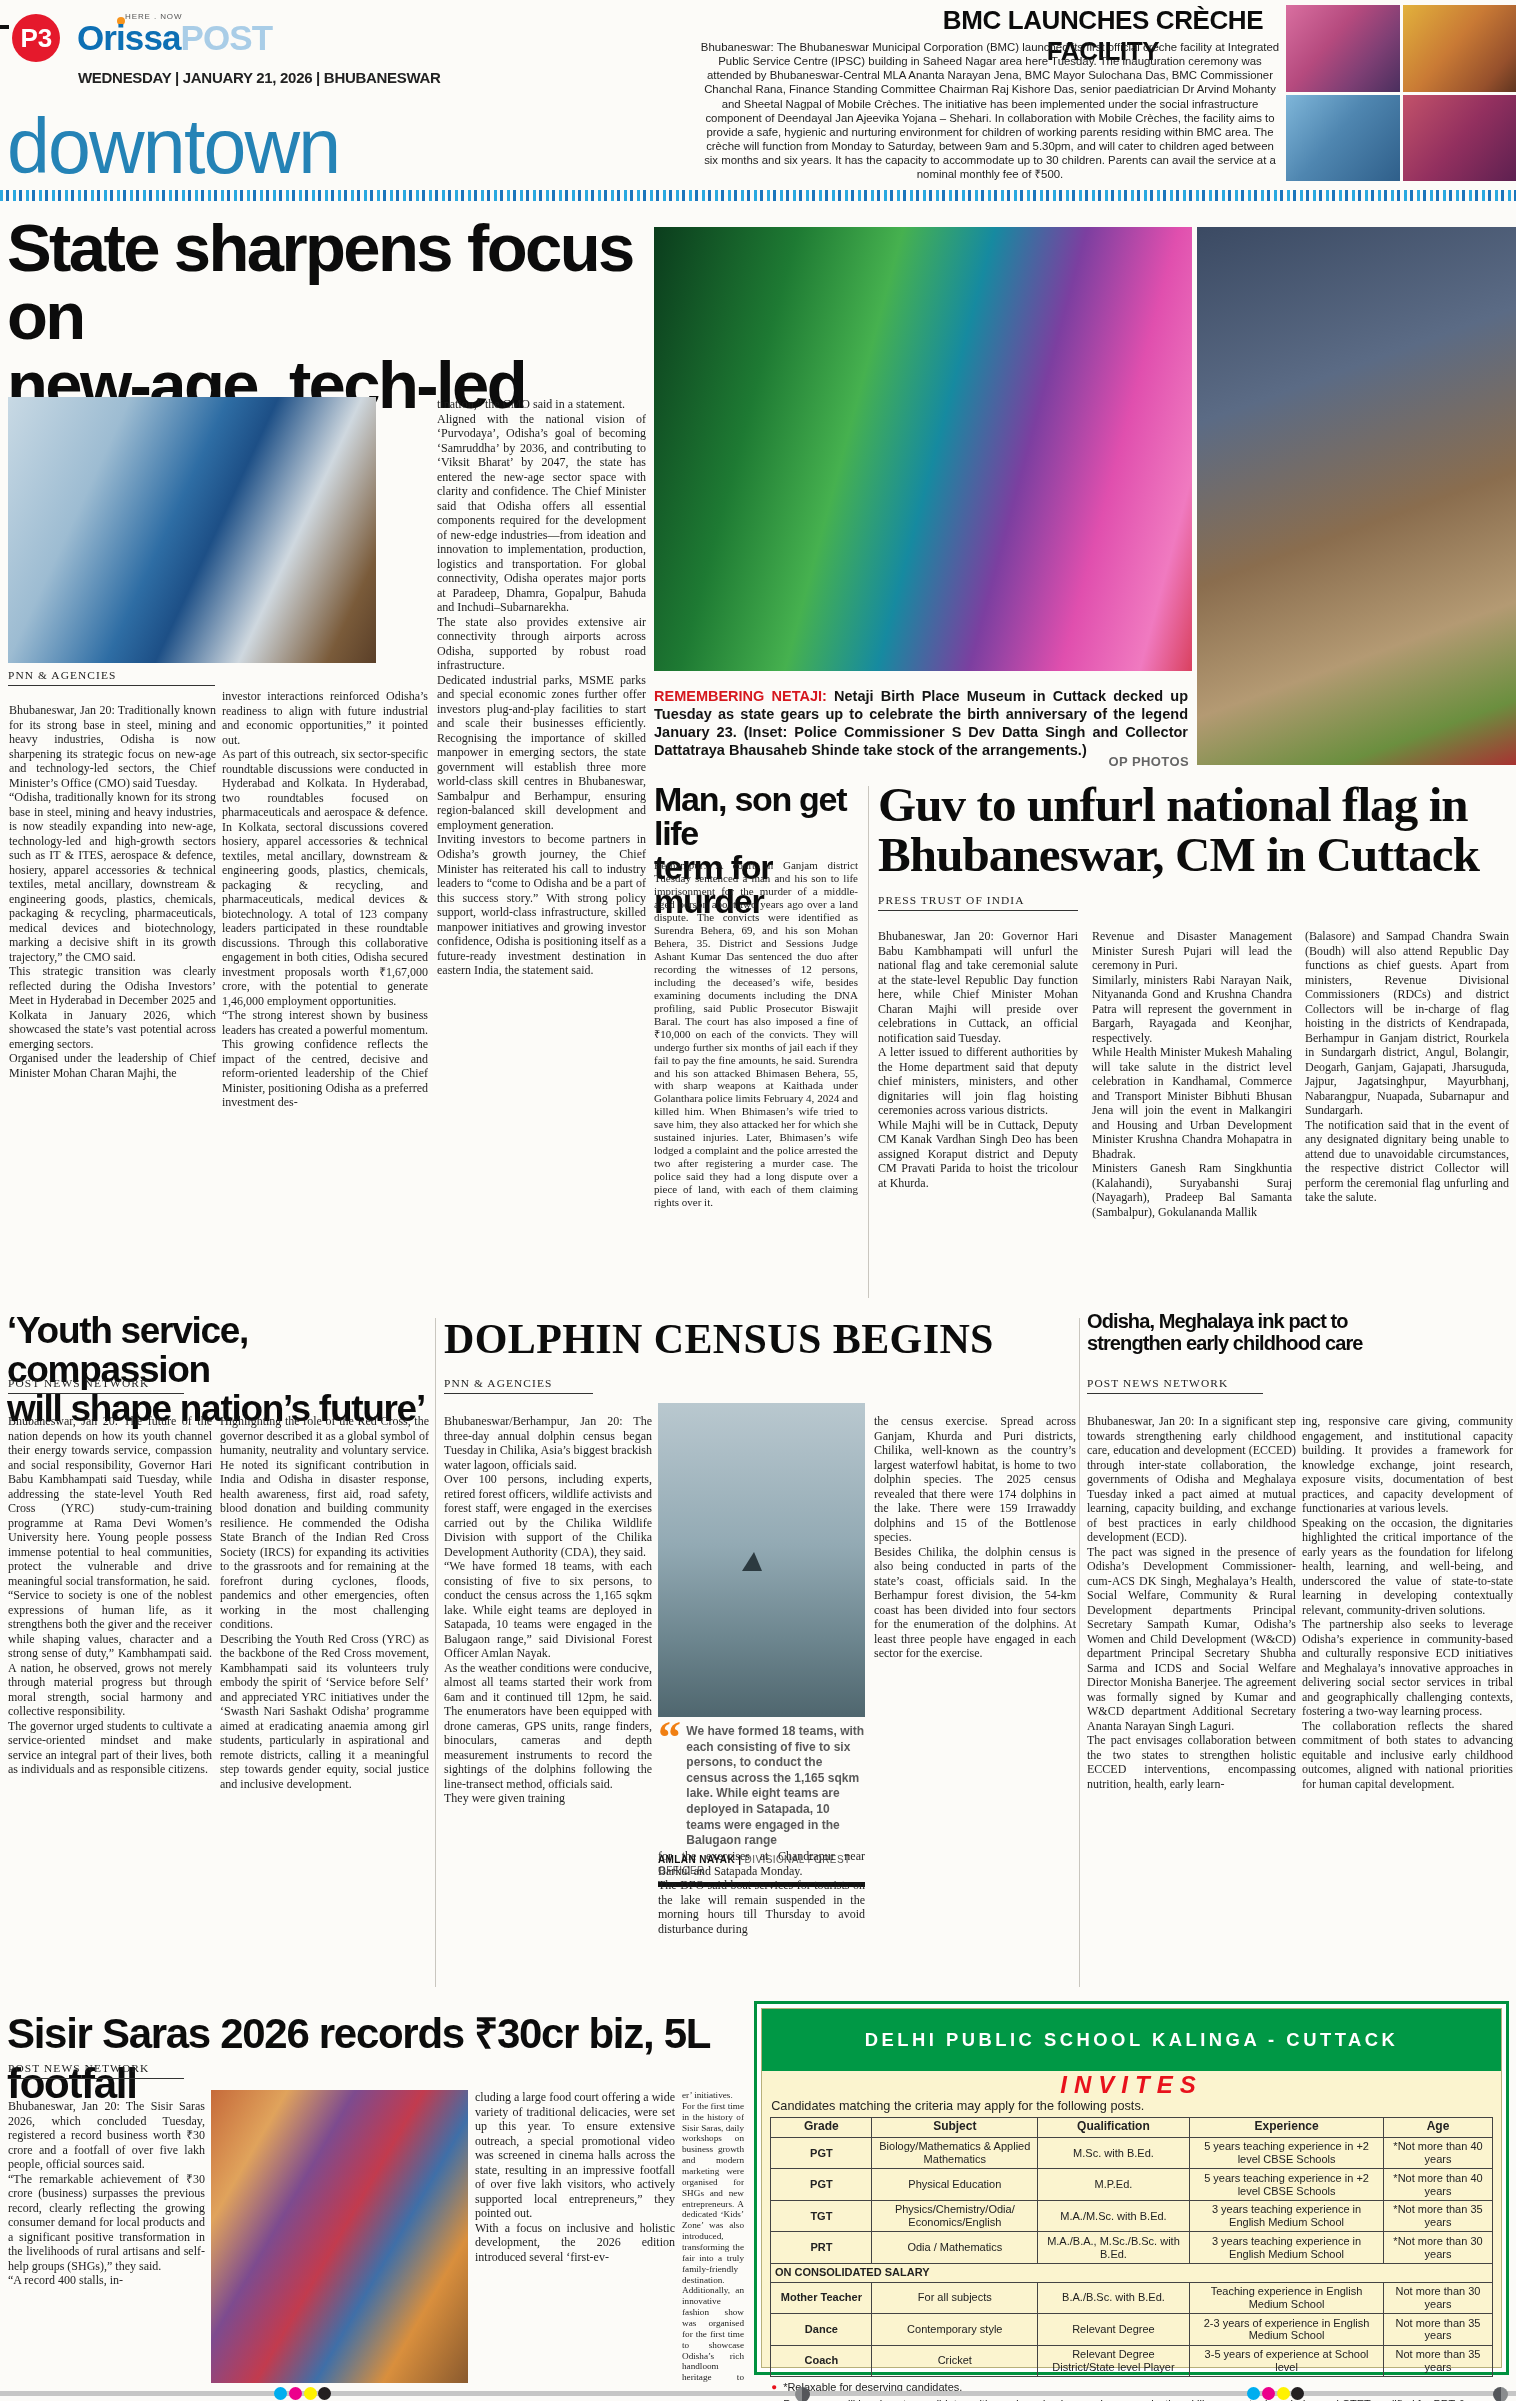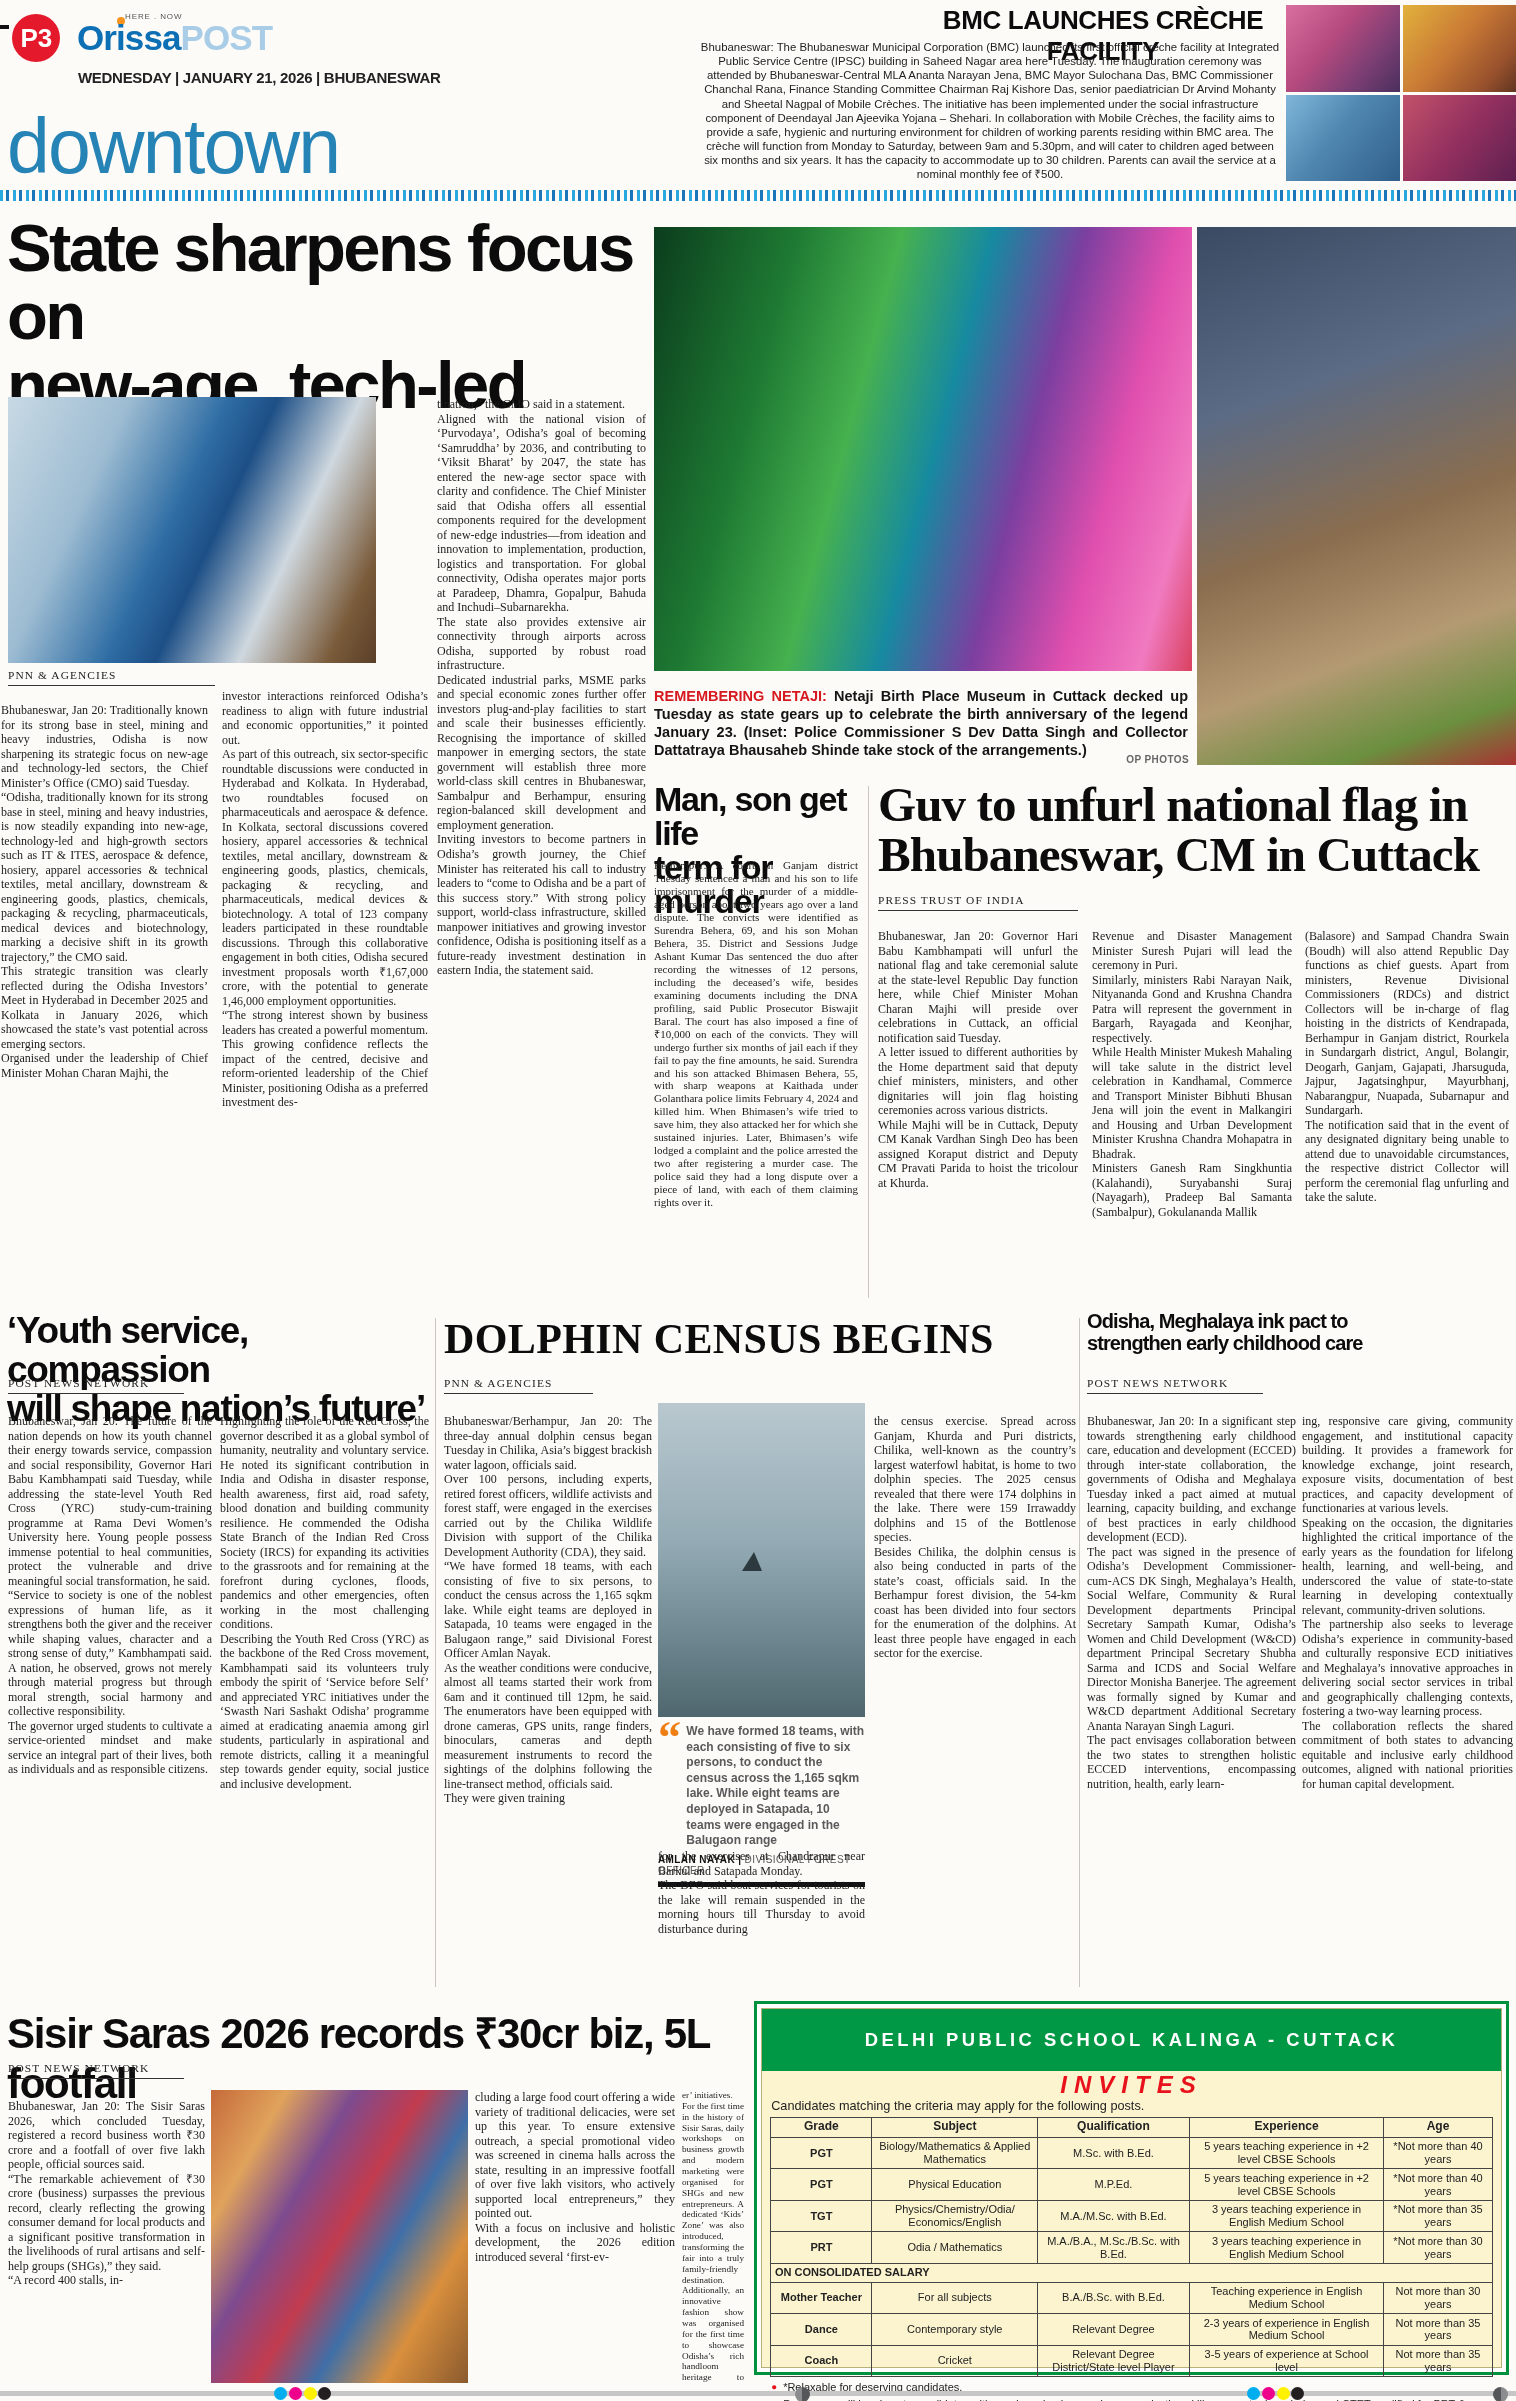--- a/index.html
+++ b/index.html
@@ -35,21 +35,21 @@
   .ph-bmc4{background:linear-gradient(130deg,#c2526a 0%,#93305f 50%,#5d2050 100%);}
   
   .qmark{color:#f07f13;font-family:"Liberation Serif",serif;font-weight:700;font-size:46px;line-height:.6;}
   .qtext{font-weight:700;color:#5a5a5a;font-size:12px;line-height:1.3;text-align:left;}
   .qattr{font-size:10px;color:#555;letter-spacing:0.4px;}
   .qattr b{color:#111;}
   .qrule{height:4.4px;background:#111;}
   
   .cap{font-weight:700;font-size:14.5px;line-height:1.25;color:#141414;text-align:justify;}
   .cap .lbl{color:#d6181f;}
-  .credit{font-size:10px;color:#666;font-weight:700;letter-spacing:0.4px;}
+  .credit{font-size:13px;color:#666;font-weight:700;letter-spacing:0.4px;}
   
   .ad{border:3.5px solid #00913f;background:#fff;padding:4.4px;}
   .ad-inner{background:#fbf4cf;border:0.9px solid #b7b07a;height:100%;box-sizing:border-box;position:relative;}
   .ad-head{background:#009845;color:#fff;font-weight:700;text-align:center;letter-spacing:3.5px;font-size:18.4px;padding:20px 0;}
   .ad-invites{color:#e8121c;font-style:italic;font-weight:700;letter-spacing:7px;text-align:center;font-size:24px;}
   .ad-intro{font-size:12.7px;color:#222;padding:0 8.8px;}
   .adtable{border-collapse:collapse;width:calc(100% - 16px);margin:3.5px 8px;font-size:11px;}
   .adtable td,.adtable th{border:1.3px solid #444;text-align:center;padding:2.6px 3.5px;line-height:1.15;color:#222;}
   .adtable th{font-size:12px;}
   .consol{text-align:left !important;font-weight:700;}
@@ -83,21 +83,21 @@
     <div class="photo ph-bmc3"></div>
     <div class="photo ph-bmc4"></div>
   </div>
 
   <div class="abs headline" style="left:7px;top:214px;width:643px;font-size:67px;line-height:1.02;letter-spacing:-2.6px;">
     <div>State sharpens focus on</div>
     <div>new-age, tech-led sectors</div>
   </div>
   <div class="abs photo ph-lead" style="left:8px;top:397px;width:368px;height:266px;"></div>
   <div class="abs byline" style="left:8px;top:669px;width:207px;">PNN &amp; AGENCIES</div>
-  <div class="abs bodytext" style="left:1px;top:703px;width:207px;height:597px;">Bhubaneswar, Jan 20: Traditionally known for its strong base in steel, mining and heavy industries, Odisha is now sharpening its strategic focus on new-age and technology-led sectors, the Chief Minister’s Office (CMO) said Tuesday.
+  <div class="abs bodytext" style="left:9px;top:703px;width:207px;height:597px;">Bhubaneswar, Jan 20: Traditionally known for its strong base in steel, mining and heavy industries, Odisha is now sharpening its strategic focus on new-age and technology-led sectors, the Chief Minister’s Office (CMO) said Tuesday.
 “Odisha, traditionally known for its strong base in steel, mining and heavy industries, is now steadily expanding into new-age, technology-led and high-growth sectors such as IT &amp; ITES, aerospace &amp; defence, hosiery, apparel accessories &amp; technical textiles, metal ancillary, downstream &amp; engineering goods, plastics, chemicals, packaging &amp; recycling, pharmaceuticals, medical devices and biotechnology, marking a decisive shift in its growth trajectory,” the CMO said.
 This strategic transition was clearly reflected during the Odisha Investors’ Meet in Hyderabad in December 2025 and Kolkata in January 2026, which showcased the state’s vast potential across emerging sectors.
 Organised under the leadership of Chief Minister Mohan Charan Majhi, the</div>
   <div class="abs bodytext" style="left:222px;top:689px;width:206px;height:611px;">investor interactions reinforced Odisha’s readiness to align with future industrial and economic opportunities,” it pointed out.
 As part of this outreach, six sector-specific roundtable discussions were conducted in Hyderabad and Kolkata. In Hyderabad, two roundtables focused on pharmaceuticals and aerospace &amp; defence. In Kolkata, sectoral discussions covered hosiery, apparel accessories &amp; technical textiles, metal ancillary, downstream &amp; engineering goods, plastics, chemicals, packaging &amp; recycling, and pharmaceuticals, medical devices &amp; biotechnology. A total of 123 company leaders participated in these roundtable discussions. Through this collaborative engagement in both cities, Odisha secured investment proposals worth ₹1,67,000 crore, with the potential to generate 1,46,000 employment opportunities.
 “The strong interest shown by business leaders has created a powerful momentum. This growing confidence reflects the impact of the centred, decisive and reform-oriented leadership of the Chief Minister, positioning Odisha as a preferred investment des-</div>
   <div class="abs bodytext" style="left:437px;top:397px;width:209px;height:903px;">tination,” the CMO said in a statement.
 Aligned with the national vision of ‘Purvodaya’, Odisha’s goal of becoming ‘Samruddha’ by 2036, and contributing to ‘Viksit Bharat’ by 2047, the state has entered the new-age sector space with clarity and confidence. The Chief Minister said that Odisha offers all essential components required for the development of new-edge industries—from ideation and innovation to implementation, production, logistics and transportation. For global connectivity, Odisha operates major ports at Paradeep, Dhamra, Gopalpur, Bahuda and Inchudi–Subarnarekha.
 The state also provides extensive air connectivity through airports across Odisha, supported by robust road infrastructure.
 Dedicated industrial parks, MSME parks and special economic zones further offer investors plug-and-play facilities to start and scale their businesses efficiently. Recognising the importance of skilled manpower in emerging sectors, the state government will establish three more world-class skill centres in Bhubaneswar, Sambalpur and Berhampur, ensuring region-balanced skill development and employment generation.

